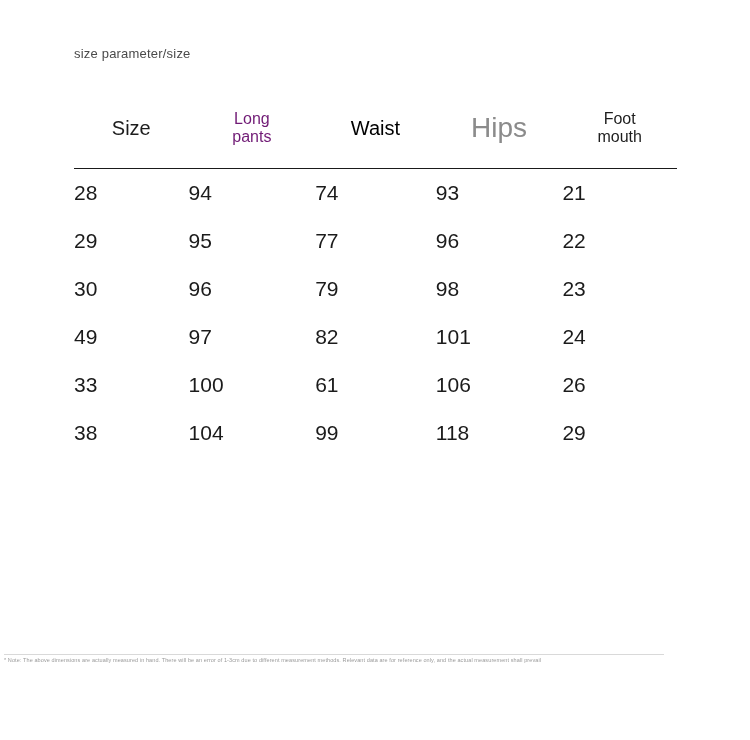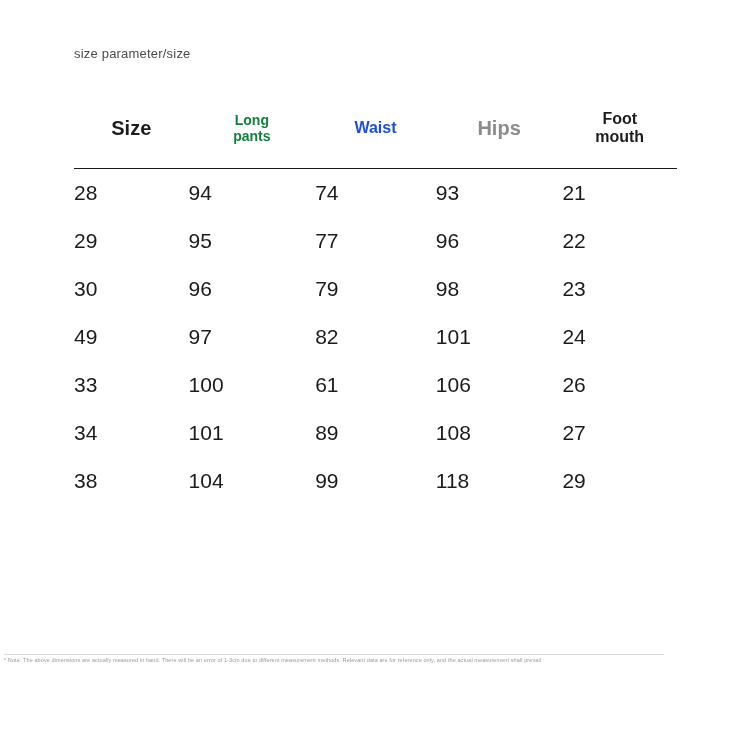--- a/index.html
+++ b/index.html
@@ -40,32 +40,32 @@
     width: 603px;
   }
 
   table.size-table {
     width: 100%;
     border-collapse: collapse;
     table-layout: fixed;
   }
 
   table.size-table thead th {
-    font-weight: bold;
+    font-weight: normal;
     padding: 6px 0 16px 0;
     vertical-align: middle;
     text-align: center;
     border-bottom: 1.5px solid #1a1a1a;
     height: 48px;
   }
 
   .th-size    { font-size: 20px; color: #1d1d1d; }
-  .th-long    { font-size: 14px; color: #15803d; line-height: 1.15; }
-  .th-waist   { font-size: 16px; color: #1d4ed8; }
-  .th-hips    { font-size: 20px; color: #8b8b8b; }
+  .th-long    { font-size: 16px; color: #701a75; line-height: 1.15; }
+  .th-waist   { font-size: 20px; color: #000000; }
+  .th-hips    { font-size: 28px; color: #8b8b8b; }
   .th-foot    { font-size: 16px; color: #1d1d1d; line-height: 1.12; }
 
   table.size-table tbody td {
     font-size: 21px;
     color: #1b1b1b;
     padding: 0;
     height: 48px;
     vertical-align: middle;
     font-weight: 400;
   }
@@ -158,27 +158,20 @@
           <td>24</td>
         </tr>
         <tr>
           <td>33</td>
           <td>100</td>
           <td>61</td>
           <td>106</td>
           <td>26</td>
         </tr>
         <tr>
-          <td>34</td>
-          <td>101</td>
-          <td>89</td>
-          <td>108</td>
-          <td>27</td>
-        </tr>
-        <tr>
           <td>38</td>
           <td>104</td>
           <td>99</td>
           <td>118</td>
           <td>29</td>
         </tr>
       </tbody>
     </table>
   </div>
 

